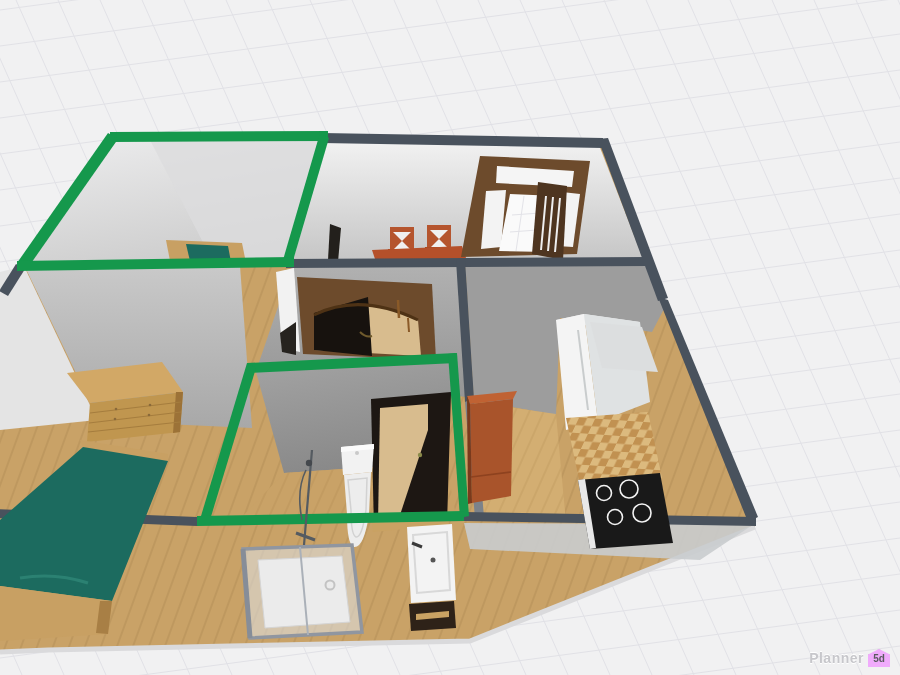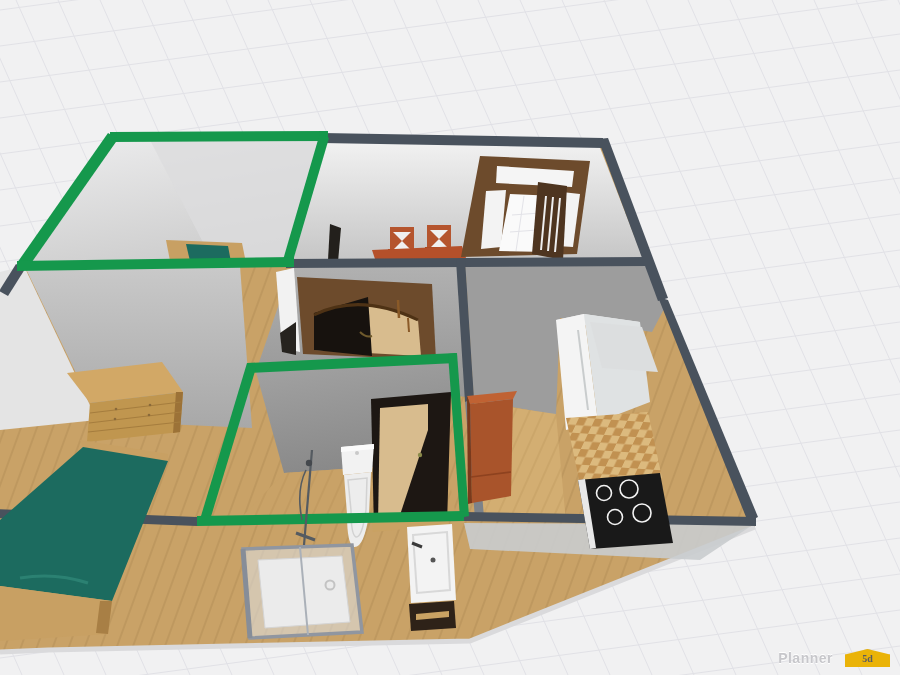--- a/index.html
+++ b/index.html
@@ -1,27 +1,27 @@
 <!DOCTYPE html>
 <html><head>
 <meta charset="utf-8">
 <style>
   html,body{margin:0;padding:0;background:#e9e9ea;}
   #stage{position:relative;width:900px;height:675px;overflow:hidden;
          font-family:"Liberation Sans",sans-serif;background:#f1f1f2;}
   #scene{position:absolute;left:0;top:0;}
-  #watermark{position:absolute;right:10px;bottom:8px;display:flex;align-items:center;gap:12px;
+  #watermark{position:absolute;right:10px;bottom:8px;display:flex;align-items:center;gap:4px;
              user-select:none;}
   #watermark .brand{font-size:14px;font-weight:bold;color:#c7c7cb;
                     text-shadow:0 1px 0 #ffffff,0 -1px 0 #ffffff;letter-spacing:.5px;}
   #watermark .badge{display:flex;align-items:center;justify-content:center;
-                    width:45px;height:18px;background:#eab308;color:#5a5b60;
+                    width:22px;height:18px;background:#f0abfc;color:#5a5b60;
                     font-size:10px;font-weight:bold;
                     clip-path:polygon(0 30%,50% 0,100% 30%,100% 100%,0 100%);
-                    box-shadow:0 0 2px rgba(0,0,0,.25);font-family:Liberation Serif, serif;}
+                    box-shadow:0 0 2px rgba(0,0,0,.25);}
 </style>
 </head>
 <body>
 
 <div id="stage">
 <svg id="scene" width="900" height="675" viewBox="0 0 900 675">
   <defs>
     <pattern id="planks" width="15" height="15" patternUnits="userSpaceOnUse" patternTransform="rotate(20)">
       <rect width="15" height="15" fill="none"></rect>
       <line x1="1" y1="0" x2="1" y2="15" stroke="rgba(120,85,40,0.22)" stroke-width="1.2"></line>

